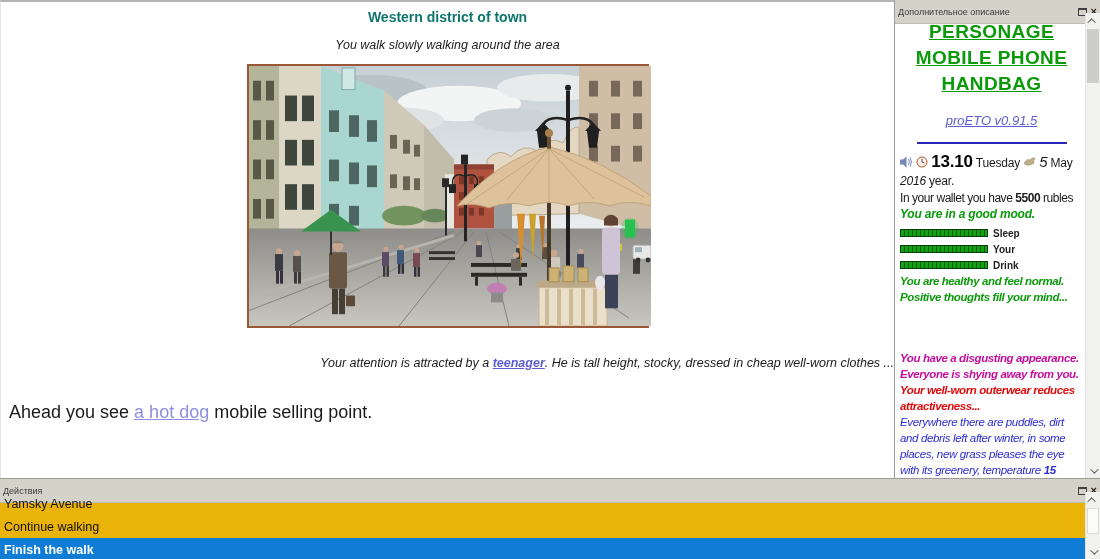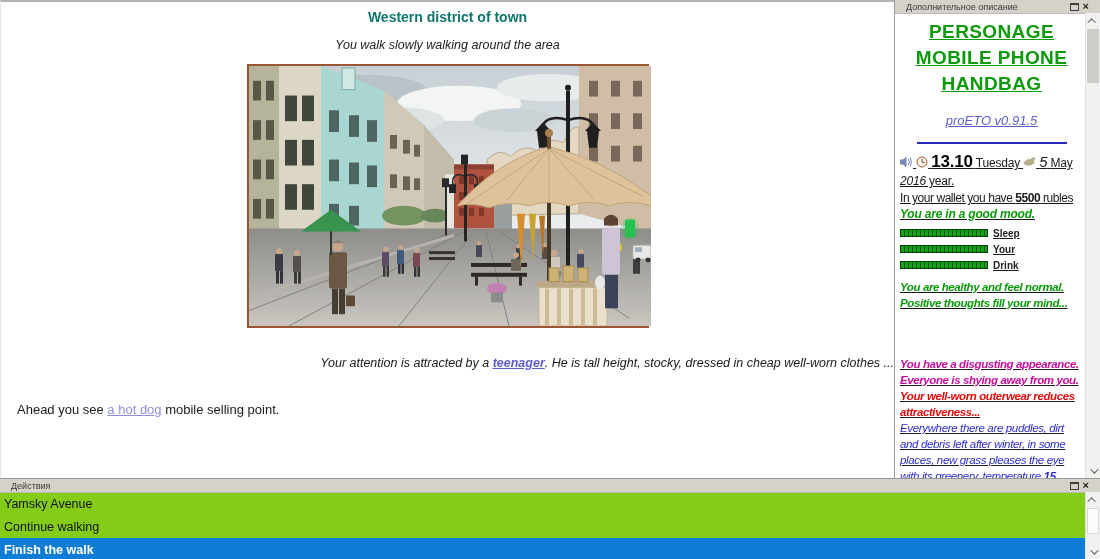--- a/index.html
+++ b/index.html
@@ -9,69 +9,69 @@
 
   
   .main-panel { position:absolute; left:0; top:0; width:894px; height:478px; background:#fff;
                 border-top:2px solid #b3b3b3; border-left:1px solid #e6e6e6; overflow:hidden; }
   .loc-title { margin-top:7px; text-align:center; font-size:14px; font-weight:bold; color:#0f766e; }
   .subtitle  { margin-top:13px; text-align:center; font-style:italic; font-size:12.5px; color:#222; }
   .photo-wrap { width:402px; height:264px; margin:12px auto 0; border:2px solid #9b5636; background:#cfd5d9; }
   .photo-wrap svg { display:block; }
   .attention { margin-top:28px; text-align:right; font-style:italic; font-size:12.5px; }
   .attention a { color:#5d5dd3; font-weight:bold; }
-  .ahead { margin-top:32px; padding-left:16px; font-size:13px; }
+  .ahead { margin-top:32px; padding-left:8px; font-size:18px; }
   .ahead a { color:#8e8ee0; }
   a { text-decoration:underline; cursor:pointer; }
 
   
-  .panel-header { height:14px; background:#d5d2c9; border-bottom:1px solid #bfbcb3; display:flex;
-                  align-items:center; font-size:9px; color:#3a3a3a; padding:0 11px; }
+  .panel-header { height:24px; background:#d5d2c9; border-bottom:1px solid #bfbcb3; display:flex;
+                  align-items:center; font-size:9px; color:#3a3a3a; padding:0 3px; }
   .panel-header .spacer { flex:1; }
   .win-float { width:9px; height:8px; border:1px solid #3f3f3f; border-top-width:2px; margin-right:4px; cursor:pointer; }
   .win-close { font-size:11px; font-weight:bold; color:#1f1f1f; line-height:1; cursor:pointer; }
   .vscroll { position:absolute; top:13px; right:0; bottom:0; width:15px; background:#f1f1ef; border-left:1px solid #e2e2df; }
   .sb-btn { position:absolute; left:0; right:0; height:15px; display:flex; align-items:center; justify-content:center; cursor:pointer; }
   .sb-up { top:0; } .sb-down { bottom:0; }
   .chev { width:6px; height:6px; border-left:1.6px solid #5a5a5a; border-top:1.6px solid #5a5a5a; }
   .chev.up { transform:rotate(45deg) translateY(2px); }
   .chev.down { transform:rotate(225deg) translateY(2px); }
   .sb-thumb { position:absolute; left:1px; right:1px; }
   .side-thumb { top:16px; height:54px; background:#cdcdca; }
   .act-thumb  { top:16px; height:26px; background:#fbfbfa; border:1px solid #d9d9d6; }
 
   
   .side-panel { position:absolute; left:894px; top:0; width:206px; height:478px; background:#fff; border-left:1px solid #9a9a9a; }
   .side-body { position:absolute; top:13px; left:0; right:15px; bottom:0; overflow:hidden;
-               padding:5px 2px 12px 5px; font-size:12px;text-decoration:underline; }
+               padding:5px 2px 12px 5px; font-size:12px; }
   .big-links { text-align:center; line-height:26px; margin-top:1px; }
   .big-links a { display:block; font-size:19px; font-weight:bold; color:#0a9a0a; letter-spacing:.4px; }
   .version { text-align:center; margin-top:16px; }
   .version a { font-size:13px; font-style:italic; color:#5d5dd3; }
   .divider { width:150px; margin:14px auto 9px; border:none; border-top:2px solid #2828b8; }
   .status { line-height:17px; letter-spacing:-0.2px; }
   .status .icon { display:inline-block; vertical-align:-1px; }
   .time { font-size:17px; font-weight:bold; color:#000; }
   .day  { font-size:15px; font-style:italic; }
   .yr   { font-style:italic; }
   .wallet { line-height:16px; letter-spacing:-0.45px; white-space:nowrap; }
   .mood { color:#0a9a0a; font-weight:bold; font-style:italic; line-height:16px; letter-spacing:-0.2px; }
-  .bars { margin:3px 0 6px; }
+  .bars { margin:3px 0 0; }
   .bar-row { display:flex; align-items:center; height:16px; }
   .bar { width:88px; height:8px; border:1px solid #0b3d0b; margin-right:5px;
          background:repeating-linear-gradient(90deg,#12a312 0px,#12a312 3px,#0a560a 3px,#0a560a 4px); }
   .bar-label { font-size:10px; font-weight:bold; color:#222; }
   .msg { font-weight:bold; font-style:italic; font-size:11.5px; line-height:16px; letter-spacing:-0.4px; }
   .msg.green { color:#0a9a0a; }
   .msg.magenta { color:#c50d9d;margin-top:45px; }
   .msg.red { color:#e20a0a; }
   .weather { color:#2b2bd0; font-style:italic; font-size:11.5px; line-height:16px; letter-spacing:-0.35px; }
 
   
-  .actions-panel { position:absolute; left:0; top:478px; width:1100px; height:81px; background:#84cc16; border-top:1px solid #9a9a9a; }
+  .actions-panel { position:absolute; left:0; top:478px; width:1100px; height:81px; background:#eab308; border-top:1px solid #9a9a9a; }
   .actions-body { position:absolute; top:13px; left:0; right:15px; bottom:0; overflow:hidden; }
   .action-item { height:23px; display:flex; align-items:center; padding-left:4px; font-size:12.5px; color:#111; cursor:pointer; }
   .action-item.selected { background:#0f7cd6; color:#fff; font-weight:bold; }
 </style>
 </head>
 <body>
 
 <div class="screen">
 
   <div class="main-panel">

